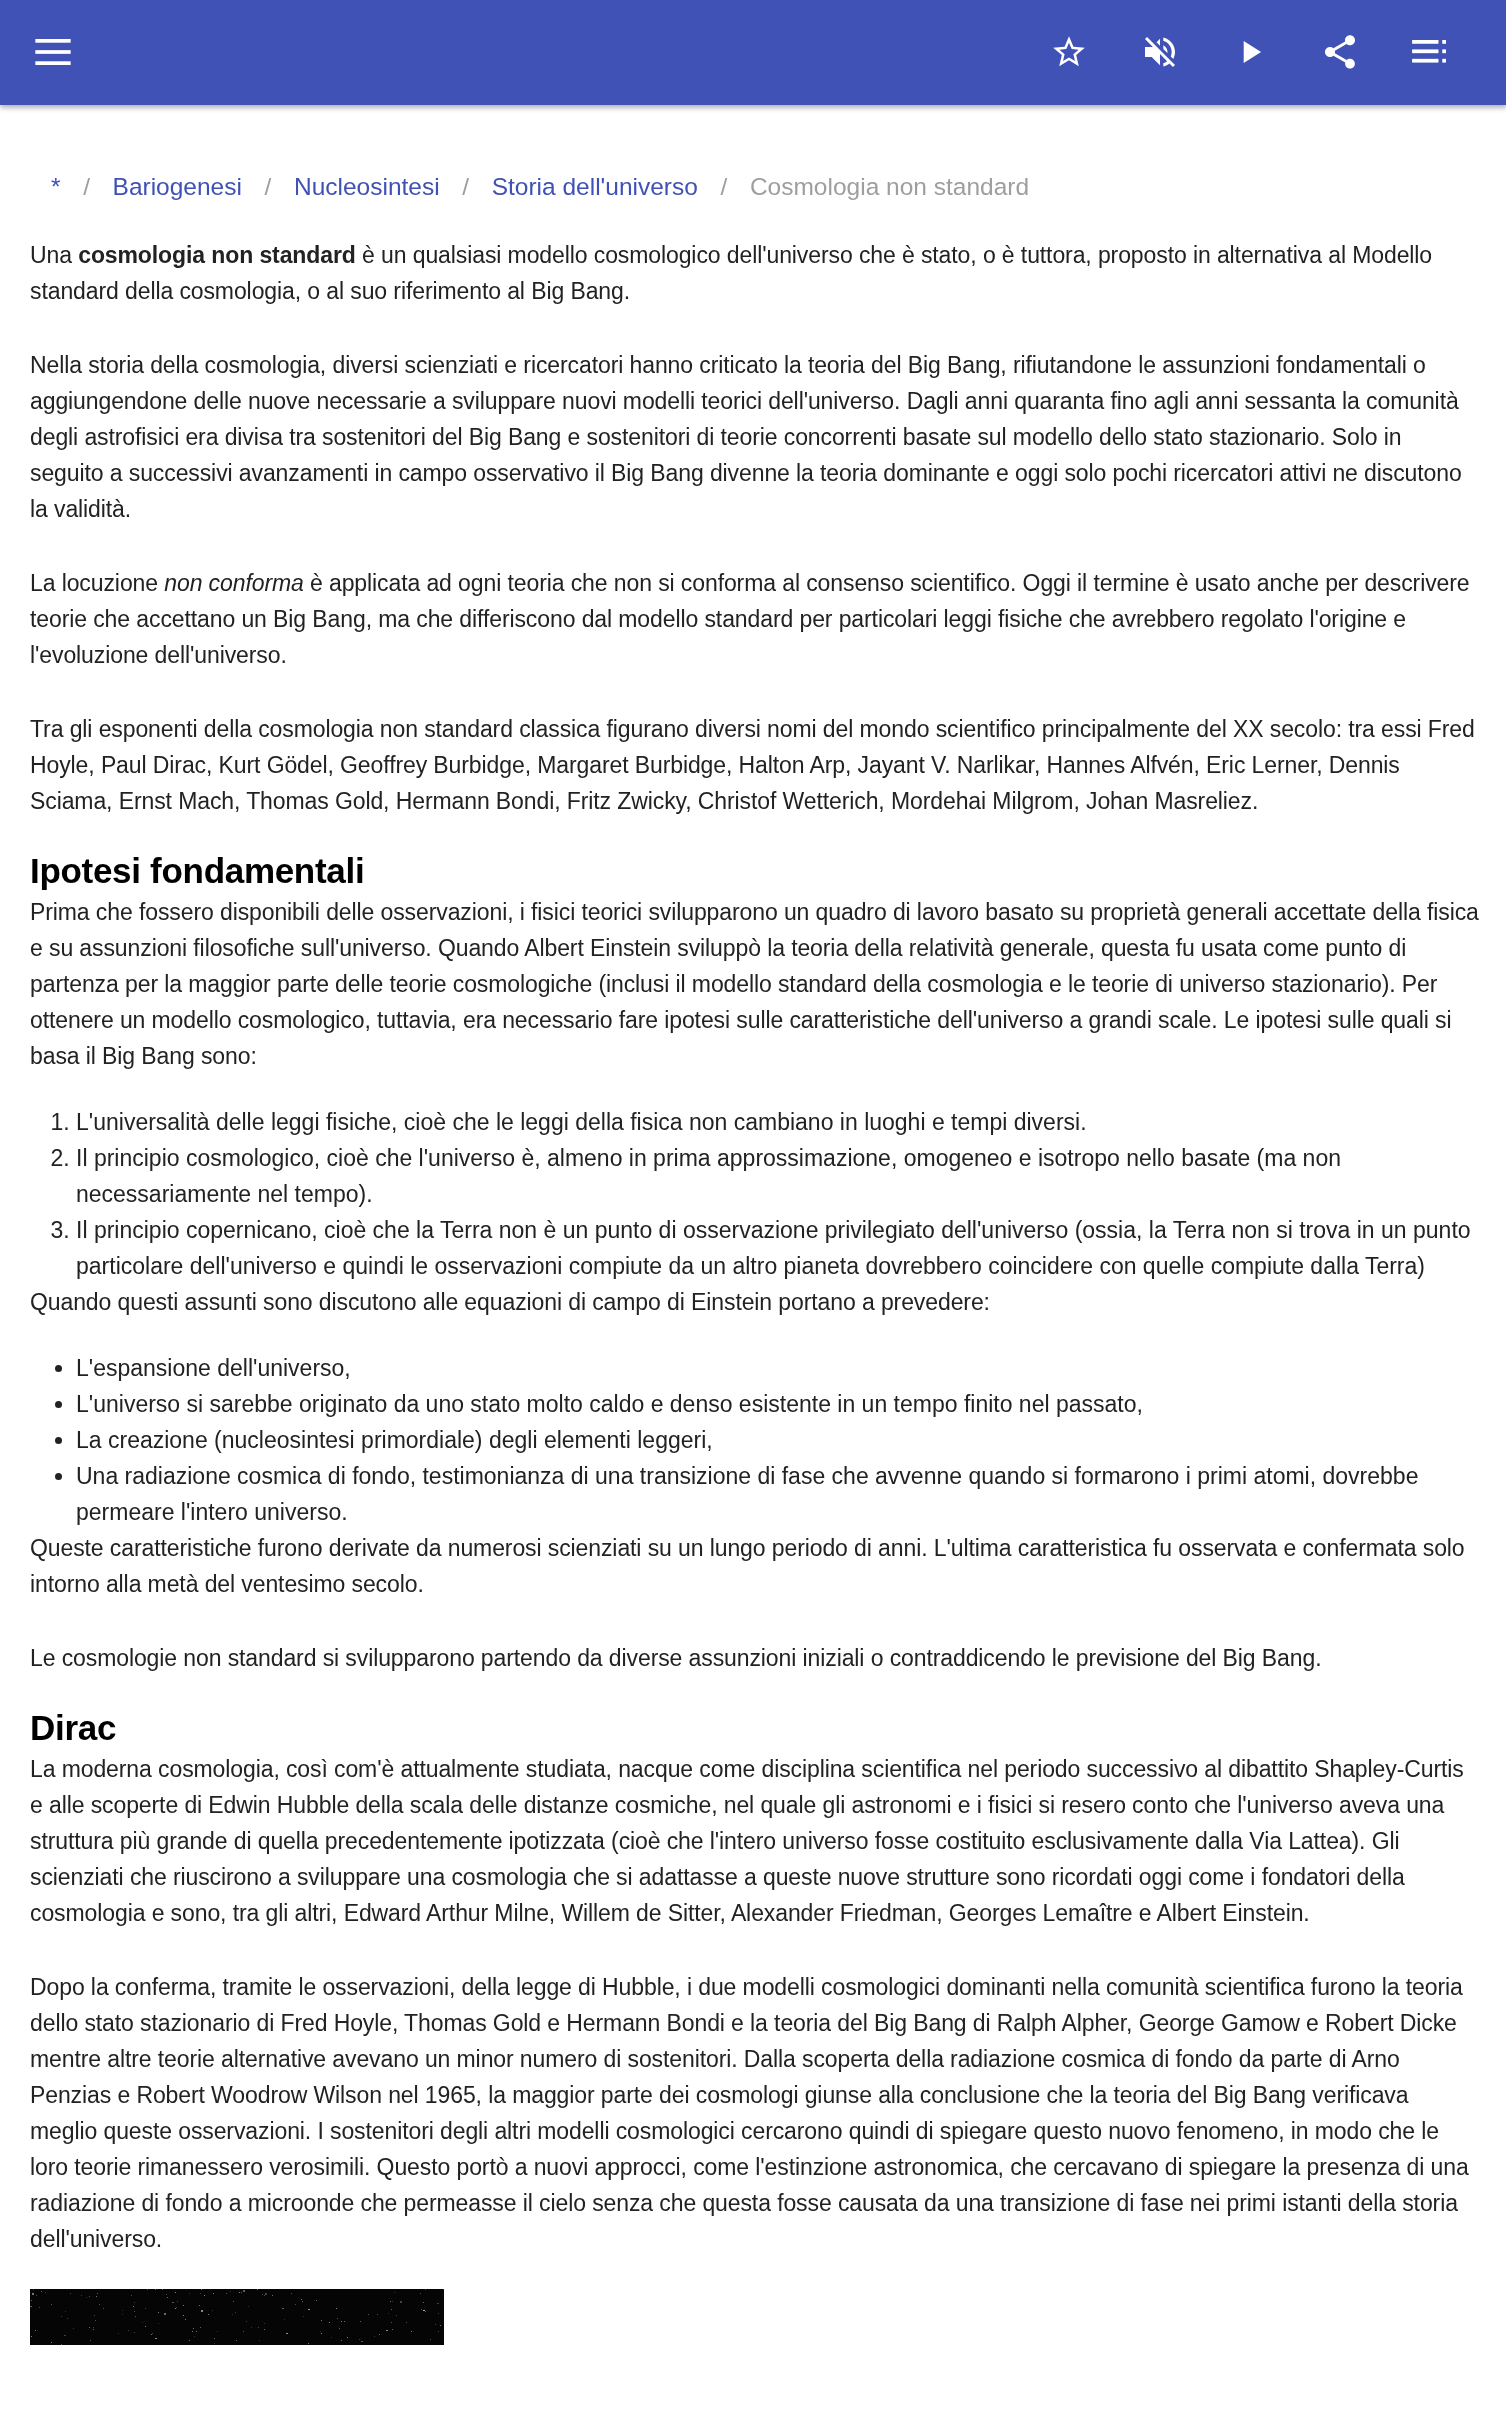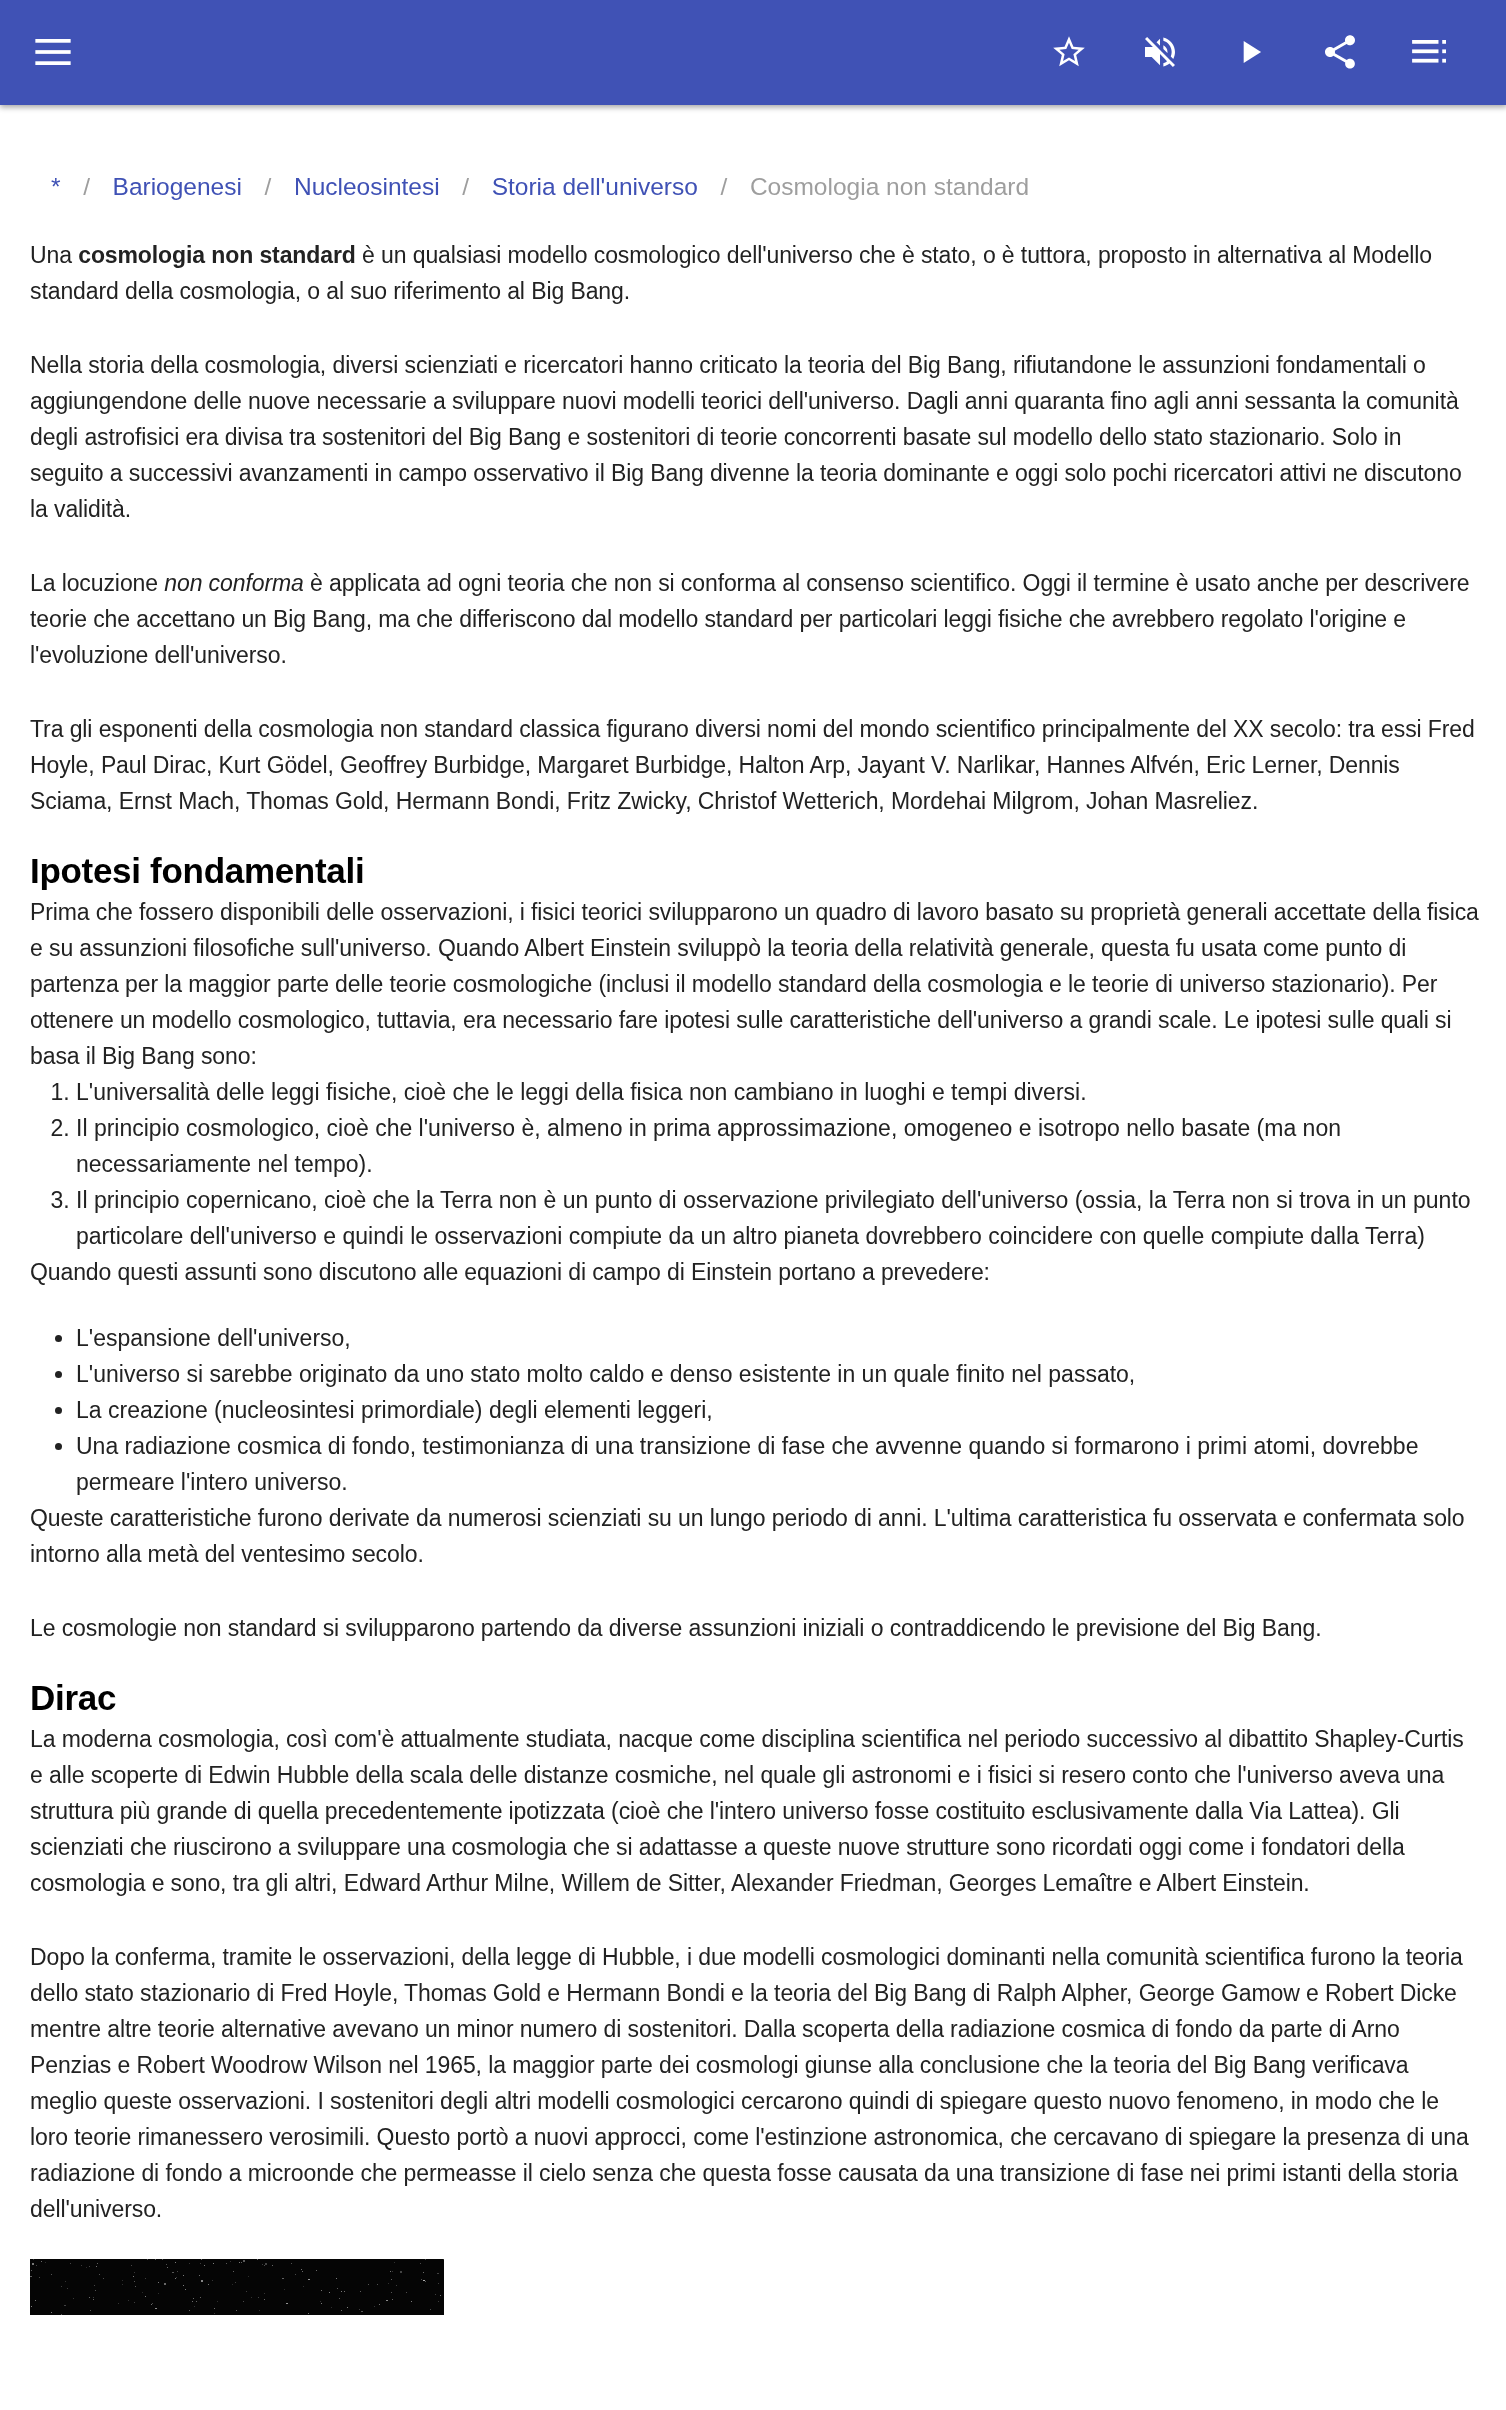--- a/index.html
+++ b/index.html
@@ -120,31 +120,31 @@
 
   <p class="gap">Nella storia della cosmologia, diversi scienziati e ricercatori hanno criticato la teoria del Big Bang, rifiutandone le assunzioni fondamentali o aggiungendone delle nuove necessarie a sviluppare nuovi modelli teorici dell'universo. Dagli anni quaranta fino agli anni sessanta la comunità degli astrofisici era divisa tra sostenitori del Big Bang e sostenitori di teorie concorrenti basate sul modello dello stato stazionario. Solo in seguito a successivi avanzamenti in campo osservativo il Big Bang divenne la teoria dominante e oggi solo pochi ricercatori attivi ne discutono la validità.</p>
 
   <p class="gap"><span>La locuzione </span><i>non conforma</i><span> è applicata ad ogni teoria che non si conforma al consenso scientifico. Oggi il termine è usato anche per descrivere teorie che accettano un Big Bang, ma che differiscono dal modello standard per particolari leggi fisiche che avrebbero regolato l'origine e l'evoluzione dell'universo.</span></p>
 
   <p class="gap">Tra gli esponenti della cosmologia non standard classica figurano diversi nomi del mondo scientifico principalmente del XX secolo: tra essi Fred Hoyle, Paul Dirac, Kurt Gödel, Geoffrey Burbidge, Margaret Burbidge, Halton Arp, Jayant V. Narlikar, Hannes Alfvén, Eric Lerner, Dennis Sciama, Ernst Mach, Thomas Gold, Hermann Bondi, Fritz Zwicky, Christof Wetterich, Mordehai Milgrom, Johan Masreliez.</p>
 
   <h2 style="margin-top:28px;">Ipotesi fondamentali</h2>
   <p>Prima che fossero disponibili delle osservazioni, i fisici teorici svilupparono un quadro di lavoro basato su proprietà generali accettate della fisica e su assunzioni filosofiche sull'universo. Quando Albert Einstein sviluppò la teoria della relatività generale, questa fu usata come punto di partenza per la maggior parte delle teorie cosmologiche (inclusi il modello standard della cosmologia e le teorie di universo stazionario). Per ottenere un modello cosmologico, tuttavia, era necessario fare ipotesi sulle caratteristiche dell'universo a grandi scale. Le ipotesi sulle quali si basa il Big Bang sono:</p>
 
-  <ol style="">
+  <ol style="margin-top:30px;">
     <li>L'universalità delle leggi fisiche, cioè che le leggi della fisica non cambiano in luoghi e tempi diversi.</li>
     <li>Il principio cosmologico, cioè che l'universo è, almeno in prima approssimazione, omogeneo e isotropo nello basate (ma non necessariamente nel tempo).</li>
     <li>Il principio copernicano, cioè che la Terra non è un punto di osservazione privilegiato dell'universo (ossia, la Terra non si trova in un punto particolare dell'universo e quindi le osservazioni compiute da un altro pianeta dovrebbero coincidere con quelle compiute dalla Terra)</li>
   </ol>
 
   <p>Quando questi assunti sono discutono alle equazioni di campo di Einstein portano a prevedere:</p>
 
   <ul style="margin-top:30px;">
     <li>L'espansione dell'universo,</li>
-    <li>L'universo si sarebbe originato da uno stato molto caldo e denso esistente in un quale finito nel passato,</li>
+    <li>L'universo si sarebbe originato da uno stato molto caldo e denso esistente in un tempo finito nel passato,</li>
     <li>La creazione (nucleosintesi primordiale) degli elementi leggeri,</li>
     <li>Una radiazione cosmica di fondo, testimonianza di una transizione di fase che avvenne quando si formarono i primi atomi, dovrebbe permeare l'intero universo.</li>
   </ul>
 
   <p>Queste caratteristiche furono derivate da numerosi scienziati su un lungo periodo di anni. L'ultima caratteristica fu osservata e confermata solo intorno alla metà del ventesimo secolo.</p>
   <p class="gap">Le cosmologie non standard si svilupparono partendo da diverse assunzioni iniziali o contraddicendo le previsione del Big Bang.</p>
 
   <h2 style="margin-top:28px;">Dirac</h2>
   <p>La moderna cosmologia, così com'è attualmente studiata, nacque come disciplina scientifica nel periodo successivo al dibattito Shapley-Curtis e alle scoperte di Edwin Hubble della scala delle distanze cosmiche, nel quale gli astronomi e i fisici si resero conto che l'universo aveva una struttura più grande di quella precedentemente ipotizzata (cioè che l'intero universo fosse costituito esclusivamente dalla Via Lattea). Gli scienziati che riuscirono a sviluppare una cosmologia che si adattasse a queste nuove strutture sono ricordati oggi come i fondatori della cosmologia e sono, tra gli altri, Edward Arthur Milne, Willem de Sitter, Alexander Friedman, Georges Lemaître e Albert Einstein.</p>
   <p class="gap">Dopo la conferma, tramite le osservazioni, della legge di Hubble, i due modelli cosmologici dominanti nella comunità scientifica furono la teoria dello stato stazionario di Fred Hoyle, Thomas Gold e Hermann Bondi e la teoria del Big Bang di Ralph Alpher, George Gamow e Robert Dicke mentre altre teorie alternative avevano un minor numero di sostenitori. Dalla scoperta della radiazione cosmica di fondo da parte di Arno Penzias e Robert Woodrow Wilson nel 1965, la maggior parte dei cosmologi giunse alla conclusione che la teoria del Big Bang verificava meglio queste osservazioni. I sostenitori degli altri modelli cosmologici cercarono quindi di spiegare questo nuovo fenomeno, in modo che le loro teorie rimanessero verosimili. Questo portò a nuovi approcci, come l'estinzione astronomica, che cercavano di spiegare la presenza di una radiazione di fondo a microonde che permeasse il cielo senza che questa fosse causata da una transizione di fase nei primi istanti della storia dell'universo.</p>

